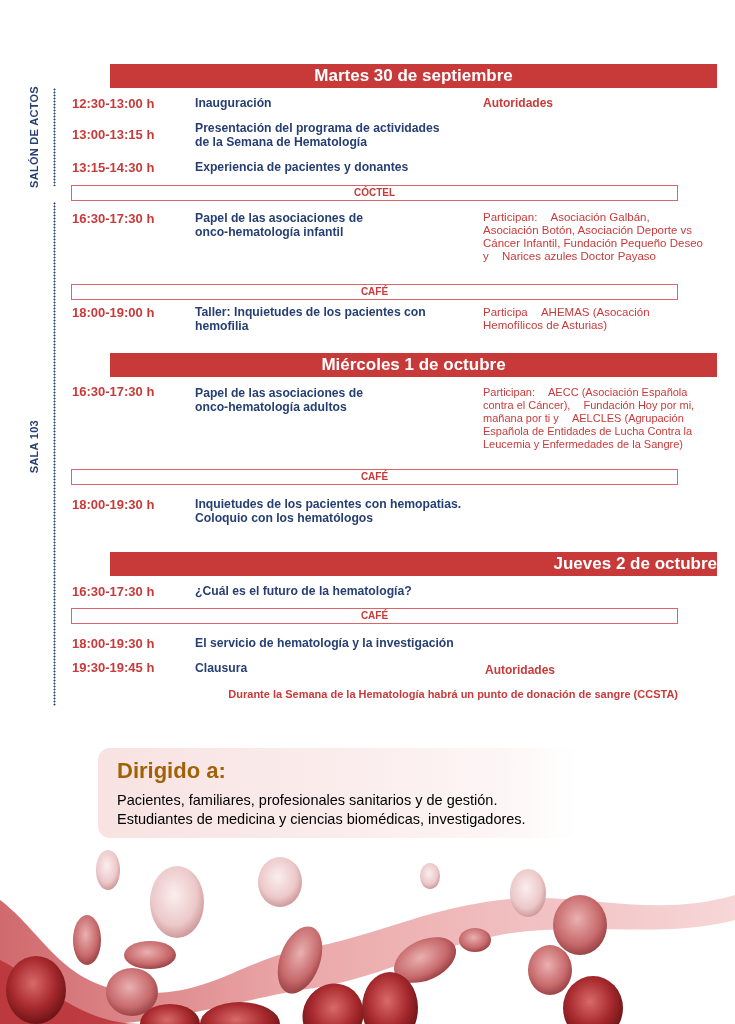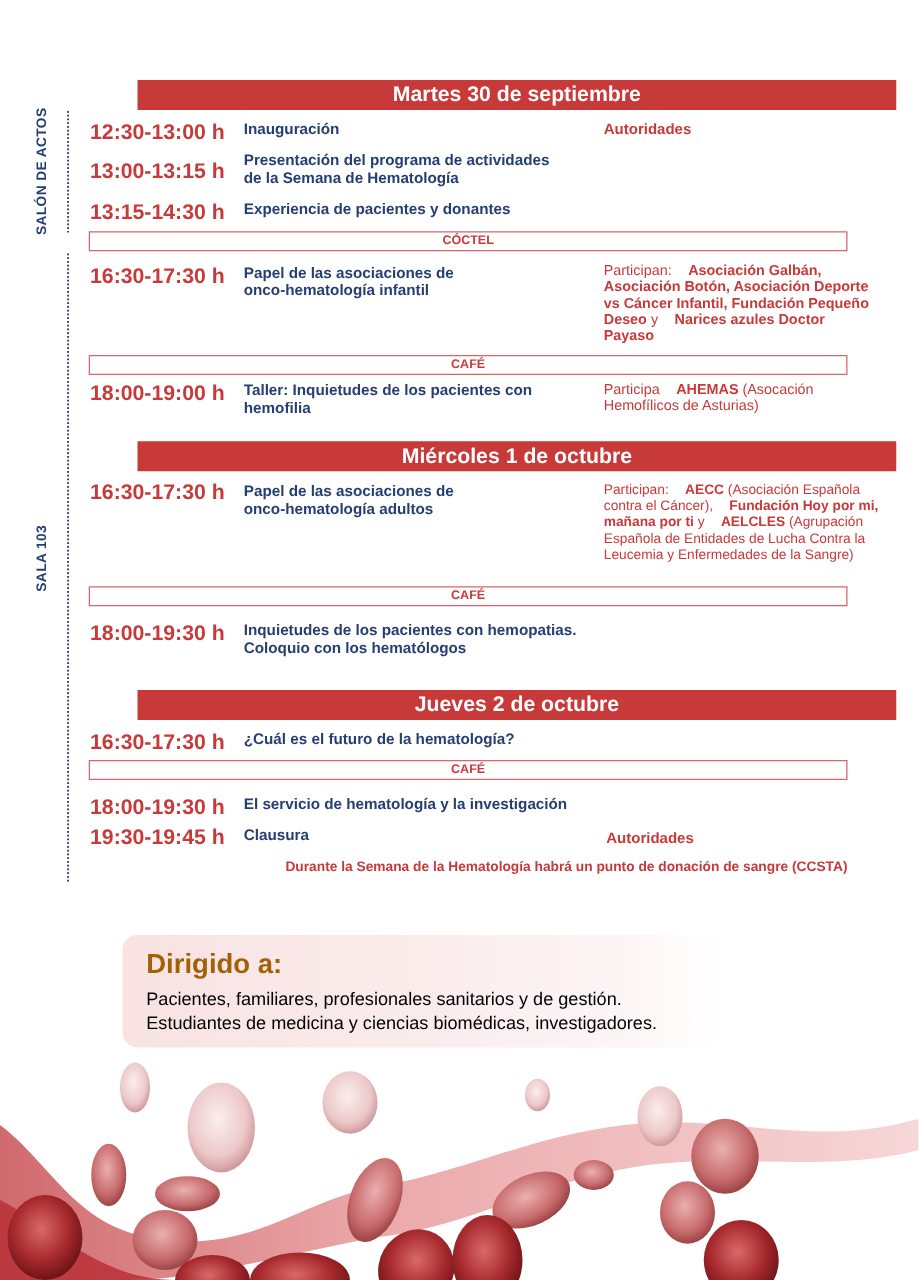--- a/index.html
+++ b/index.html
@@ -20,29 +20,29 @@
     position: absolute; left: 71px; width: 607px; height: 24px;
     background: #c83a3a; color: #ffffff; font-weight: 700; font-size: 17px;
     text-align: center; line-height: 24px; margin-left: 39px;
   }
   .break-bar {
     position: absolute; left: 71px; width: 607px; height: 16px;
     border: 1.5px solid #d9656a; color: #c83a3a; font-weight: 700; font-size: 10px;
     text-align: center; line-height: 13px; background: #fff;
   }
   .time {
-    position: absolute; left: 72px; font-size: 17px; font-weight: 700; color: #c83a3a; white-space: nowrap;
+    position: absolute; left: 72px; font-size: 13px; font-weight: 700; color: #c83a3a; white-space: nowrap;
   }
   .title {
     position: absolute; left: 195px; width: 275px; font-size: 12.2px; font-weight: 700; color: #263f73; line-height: 14px;
   }
   .part {
     position: absolute; left: 483px; width: 240px; font-size: 11.5px; color: #c83a3a; line-height: 13px;
   }
-  .part b { font-weight: 700; margin-left: 10px; }
+  .part b { font-weight: 400; margin-left: 10px; }
   .auth { position: absolute; font-size: 12px; font-weight: 700; color: #c83a3a; }
   .note {
     position: absolute; left: 71px; width: 607px; top: 688px; text-align: right;
     font-size: 11px; font-weight: 700; color: #c83a3a;
   }
 
   .target-box {
     position: absolute; left: 98px; top: 748px; width: 480px; height: 90px;
     border-radius: 12px;
     background: linear-gradient(90deg, #f8e2e2 0%, #fbeded 55%, #fdf6f6 85%, rgba(255,255,255,0) 100%);
@@ -98,21 +98,21 @@
 <div class="title" style="top:386px;width:200px;">Papel de las asociaciones de onco-hematología adultos</div>
 <div class="part" style="top:386px;width:230px;font-size:11px;">
   <span>Participan: </span><b>AECC</b><span> (Asociación Española contra el Cáncer), </span><b>Fundación Hoy por mi, mañana por ti</b><span> y </span><b>AELCLES</b><span> (Agrupación Española de Entidades de Lucha Contra la Leucemia y Enfermedades de la Sangre)</span>
 </div>
 
 <div class="break-bar" style="top:469px;">CAFÉ</div>
 
 <div class="time" style="top:497px;">18:00-19:30 h</div>
 <div class="title" style="top:497px;width:290px;">Inquietudes de los pacientes con hemopatias. Coloquio con los hematólogos</div>
 
-<div class="day-header" style="top:552px;">Jueves 2 de octubre</div>
+<div class="day-header" style="top:552px;text-align:right;">Jueves 2 de octubre</div>
 
 <div class="time" style="top:584px;">16:30-17:30 h</div>
 <div class="title" style="top:584px;width:300px;">¿Cuál es el futuro de la hematología?</div>
 
 <div class="break-bar" style="top:608px;">CAFÉ</div>
 
 <div class="time" style="top:636px;">18:00-19:30 h</div>
 <div class="title" style="top:636px;width:320px;">El servicio de hematología y la investigación</div>
 
 <div class="time" style="top:660px;">19:30-19:45 h</div>

